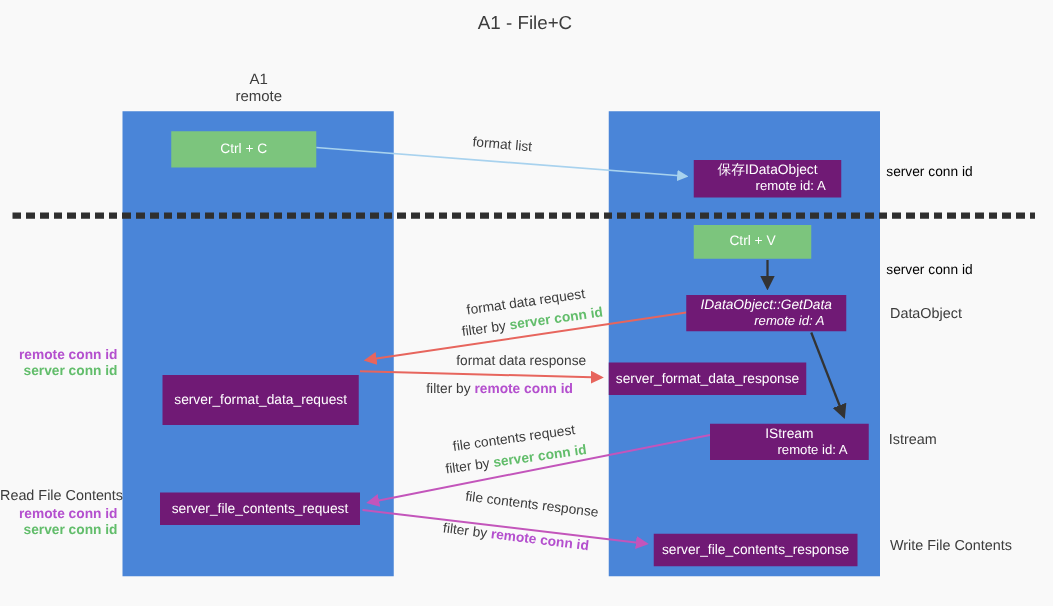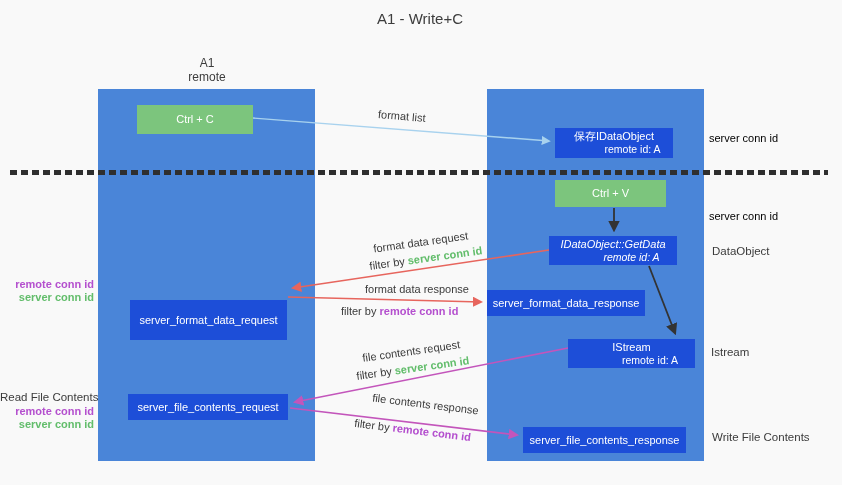--- a/index.html
+++ b/index.html
@@ -46,21 +46,21 @@
     display: flex;
     flex-direction: column;
     align-items: center;
     justify-content: center;
     color: #ffffff;
     text-align: center;
     font-size: 11px;
     line-height: 13px;
   }
   .box.green { background: #7cc57d; }
-  .box.orange { background: #1d4ed8; }
+  .box.orange { background: #701a75; }
   .box .l2 { font-size: 10.5px; margin-left: 37px; }
   .ann {
     position: absolute;
     white-space: nowrap;
     font-size: 11px;
     color: #3b3b3b;
   }
   .ann b.green, .side .green { color: #62bd6b; font-weight: bold; }
   .ann b.purple, .side .purple { color: #b44fce; font-weight: bold; }
   .side {
@@ -77,21 +77,21 @@
     width: 842px; height: 485px;
     pointer-events: none;
   }
 </style>
 </head>
 <body>
 
 <div class="canvas">
 
   <div class="title">
-    <div>A1 - Write+C</div>
+    <div>A1 - File+C</div>
   </div>
 
   <div class="lane-header" style="left:142px; top:56px;">
     <div>A1</div>
     <div>remote</div>
   </div>
 
   <div class="lane" style="left:98px;"></div>
   <div class="lane" style="left:487px;"></div>
 
@@ -123,21 +123,21 @@
 
   <div class="box green" style="left:137px; top:105px; width:116px; height:29px;">
     <span>Ctrl + C</span>
   </div>
 
   <div class="box orange" style="left:555px; top:128px; width:118px; height:30px;">
     <span class="l1">保存IDataObject</span>
     <span class="l2">remote id: A</span>
   </div>
 
-  <div class="box green" style="left:555px; top:180px; width:111px; height:27px;">
+  <div class="box green" style="left:555px; top:180px; width:94px; height:27px;">
     <span>Ctrl + V</span>
   </div>
 
   <div class="box orange" style="left:549px; top:236px; width:128px; height:29px;font-style:italic;">
     <span class="l1">IDataObject::GetData</span>
     <span class="l2">remote id: A</span>
   </div>
 
   <div class="box orange" style="left:130px; top:277px; width:157px; height:40px;margin-top:23px;">
     <span>server_format_data_request</span>

